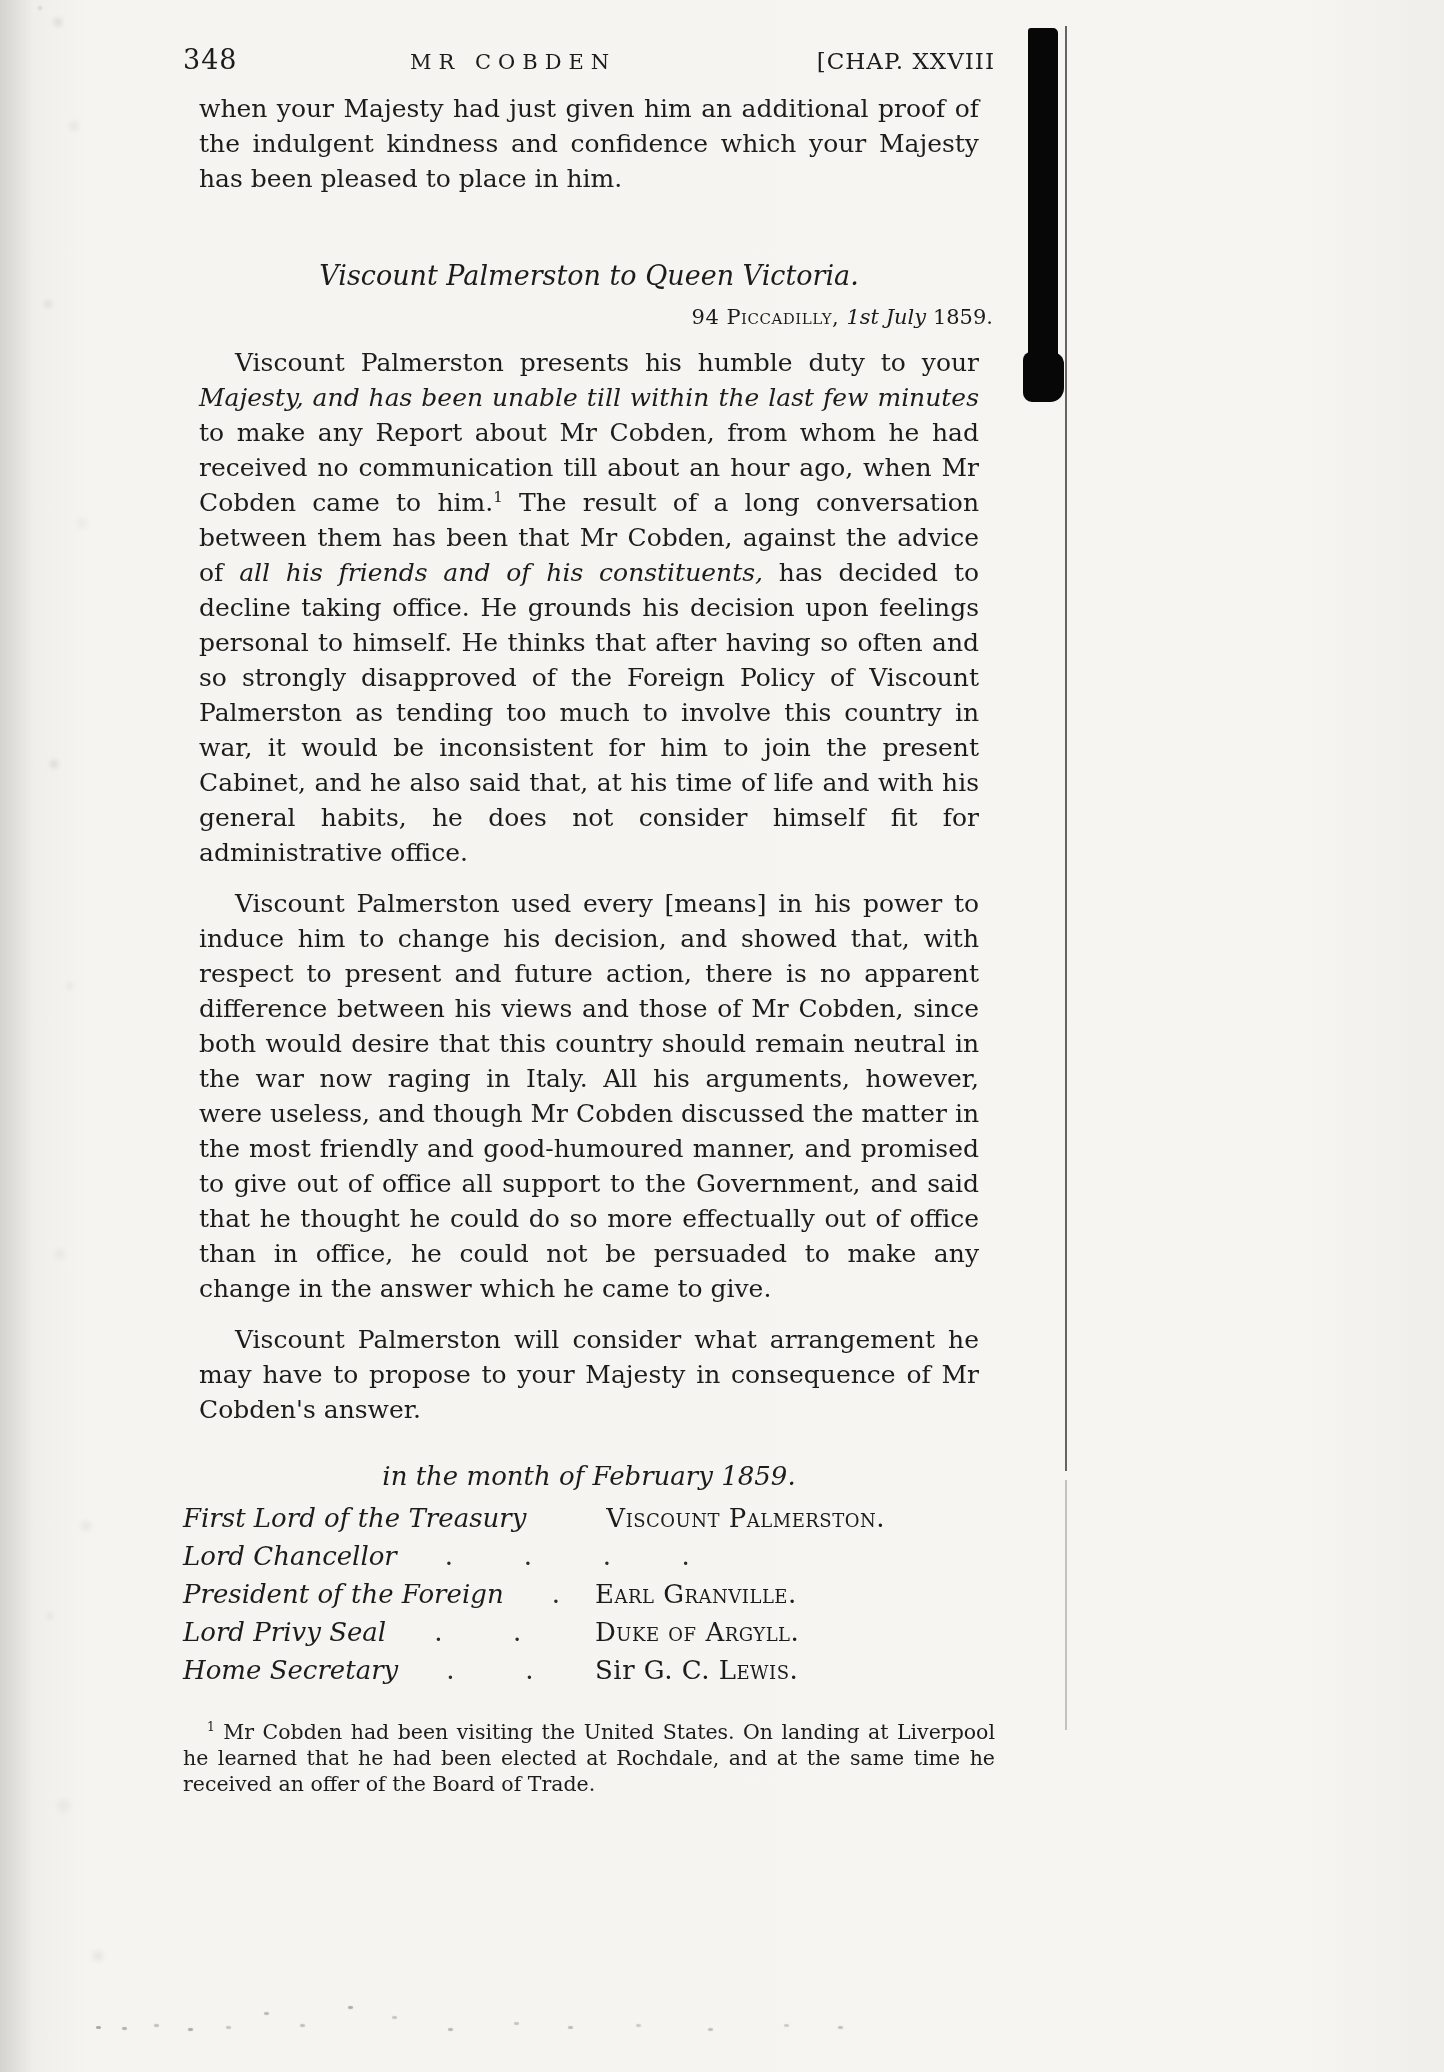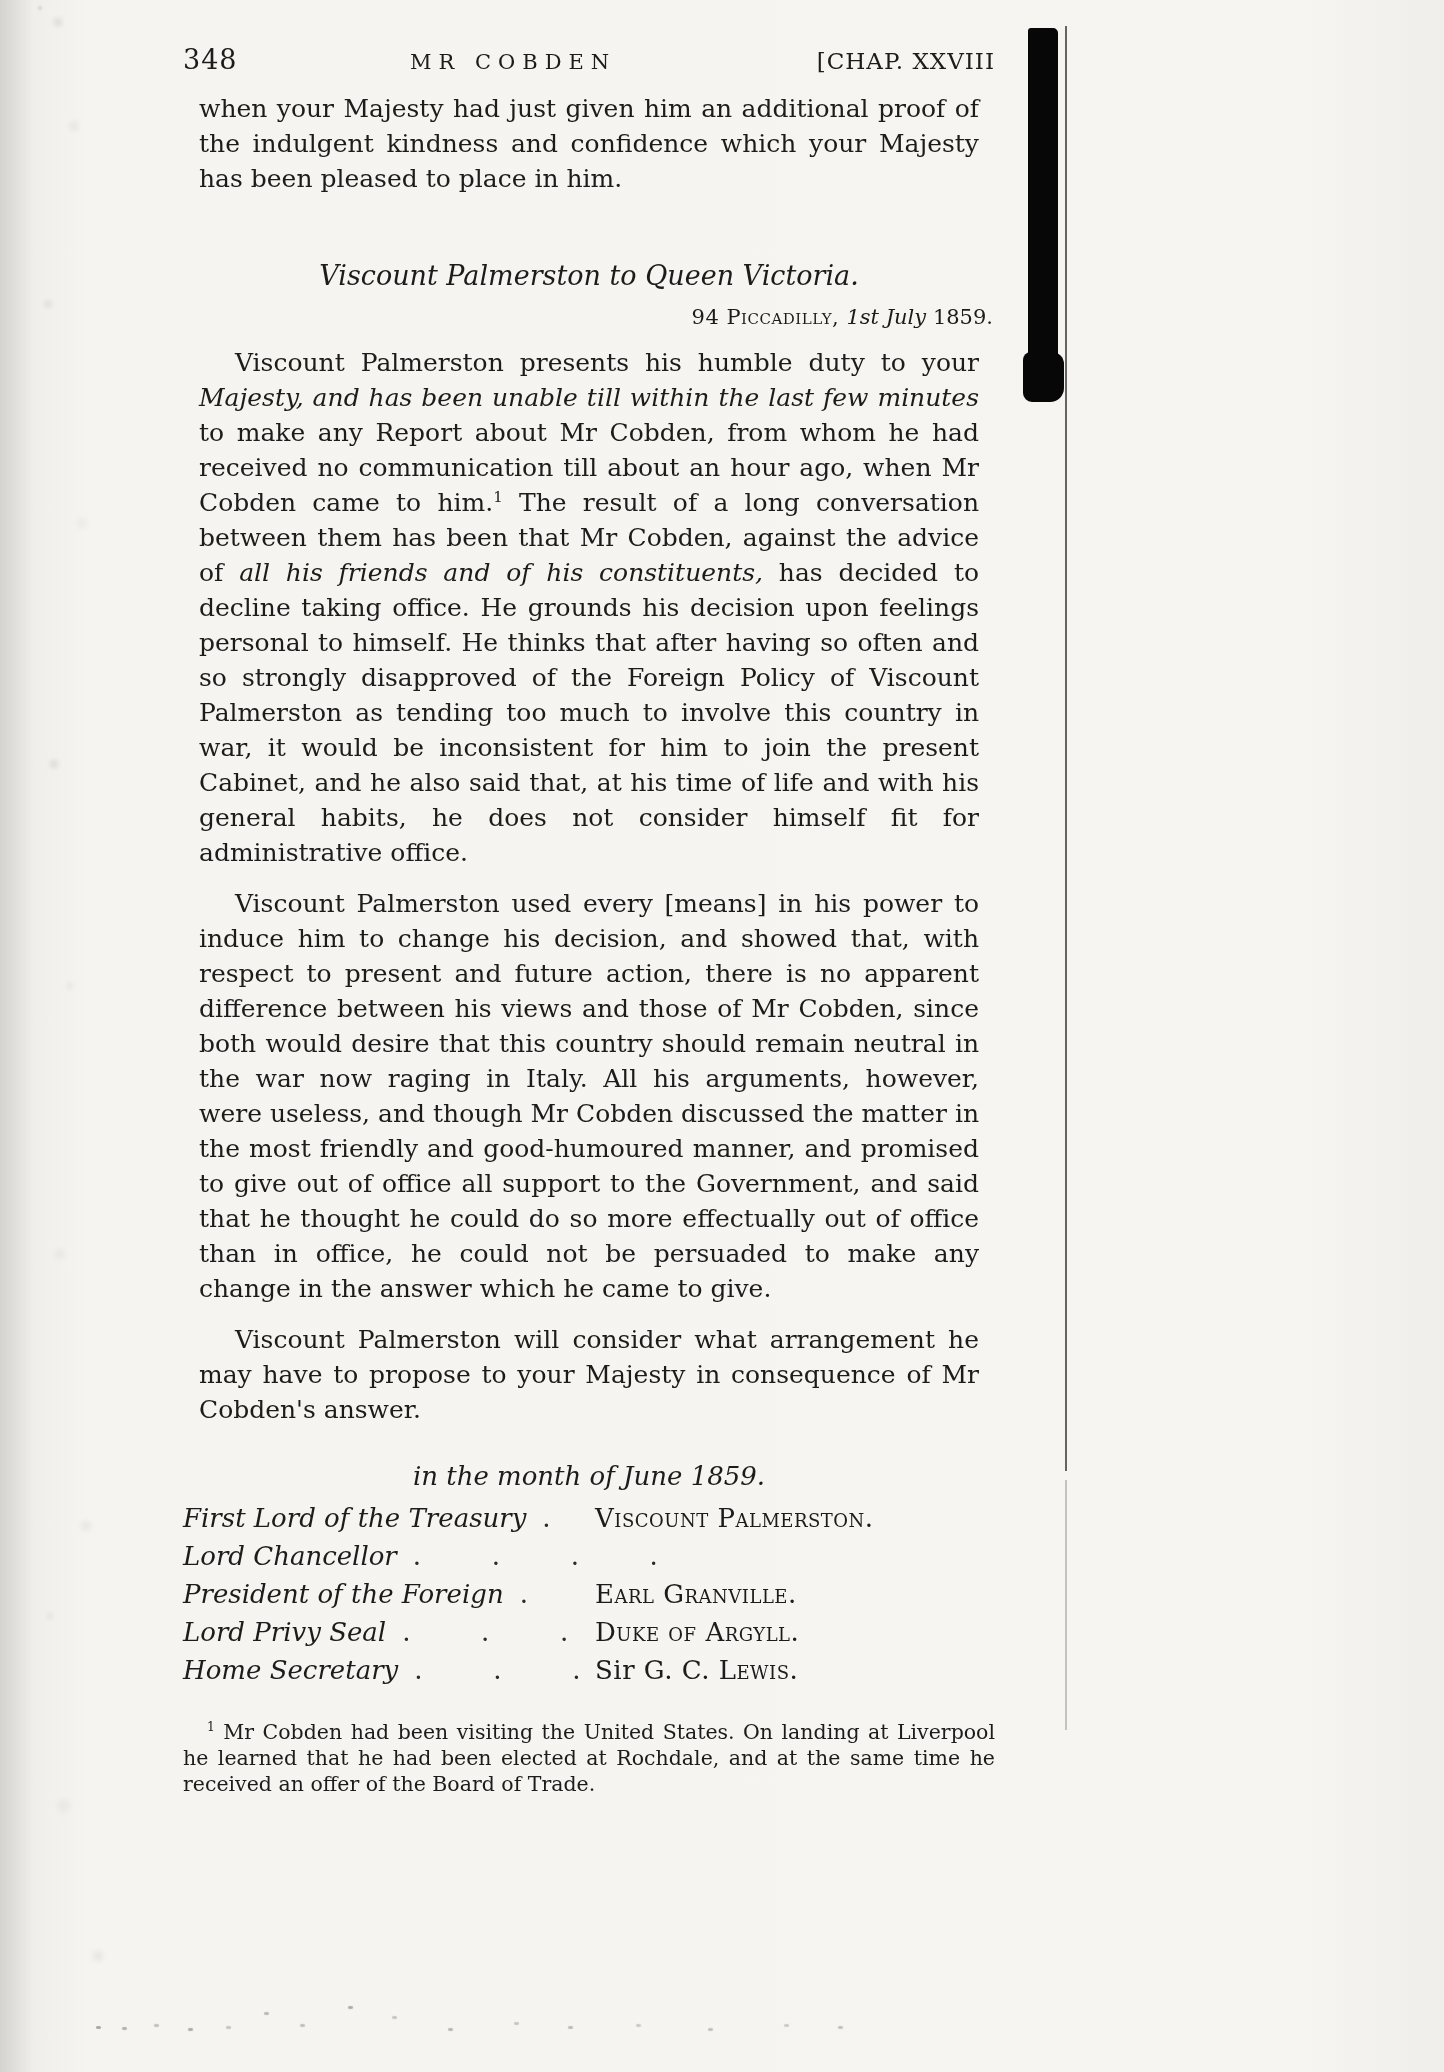--- a/index.html
+++ b/index.html
@@ -141,20 +141,21 @@
     font-style: italic;
     font-size: 26px;
     margin-top: 2px;
   }
   .ministry-list { margin-top: 8px; }
   .m-row {
     display: flex;
     align-items: baseline;
     font-size: 26px;
     line-height: 38px;
+    gap: 32px;
   }
   .m-office {
     font-style: italic;
     white-space: nowrap;
   }
   .m-dots {
     flex: 1;
     padding-left: 16px;
     white-space: nowrap;
     overflow: hidden;
@@ -204,21 +205,21 @@
       <span class="sc">94 Piccadilly, </span><span class="it">1st July </span><span>1859.</span>
     </div>
 
     <p class="body-p"><span>Viscount Palmerston presents his humble duty to your </span><span class="it">Majesty, and has been unable till within the last few minutes </span><span>to make any Report about Mr Cobden, from whom he had received no communication till about an hour ago, when Mr Cobden came to him.</span><sup class="fn-mark">1</sup><span> The result of a long conversation between them has been that Mr Cobden, against the advice of </span><span class="it">all his friends and of his constituents,</span><span> has decided to decline taking office. He grounds his decision upon feelings personal to himself. He thinks that after having so often and so strongly disapproved of the Foreign Policy of Viscount Palmerston as tending too much to involve this country in war, it would be inconsistent for him to join the present Cabinet, and he also said that, at his time of life and with his general habits, he does not consider himself fit for administrative office.</span></p>
 
     <p class="body-p">Viscount Palmerston used every [means] in his power to induce him to change his decision, and showed that, with respect to present and future action, there is no apparent difference between his views and those of Mr Cobden, since both would desire that this country should remain neutral in the war now raging in Italy. All his arguments, however, were useless, and though Mr Cobden discussed the matter in the most friendly and good-humoured manner, and promised to give out of office all support to the Government, and said that he thought he could do so more effectually out of office than in office, he could not be persuaded to make any change in the answer which he came to give.</p>
 
     <p class="body-p">Viscount Palmerston will consider what arrangement he may have to propose to your Majesty in consequence of Mr Cobden's answer.</p>
 
     <div class="ministry-heading">
-      <div class="it-line">in the month of June 1859.</div>
+      <div class="it-line">in the month of February 1859.</div>
     </div>
 
     <div class="ministry-list">
 
       <div class="m-row">
         <span class="m-office">First Lord of the Treasury</span>
         <span class="m-dots">. .</span>
         <span class="m-name">Viscount Palmerston.</span>
       </div>
 

